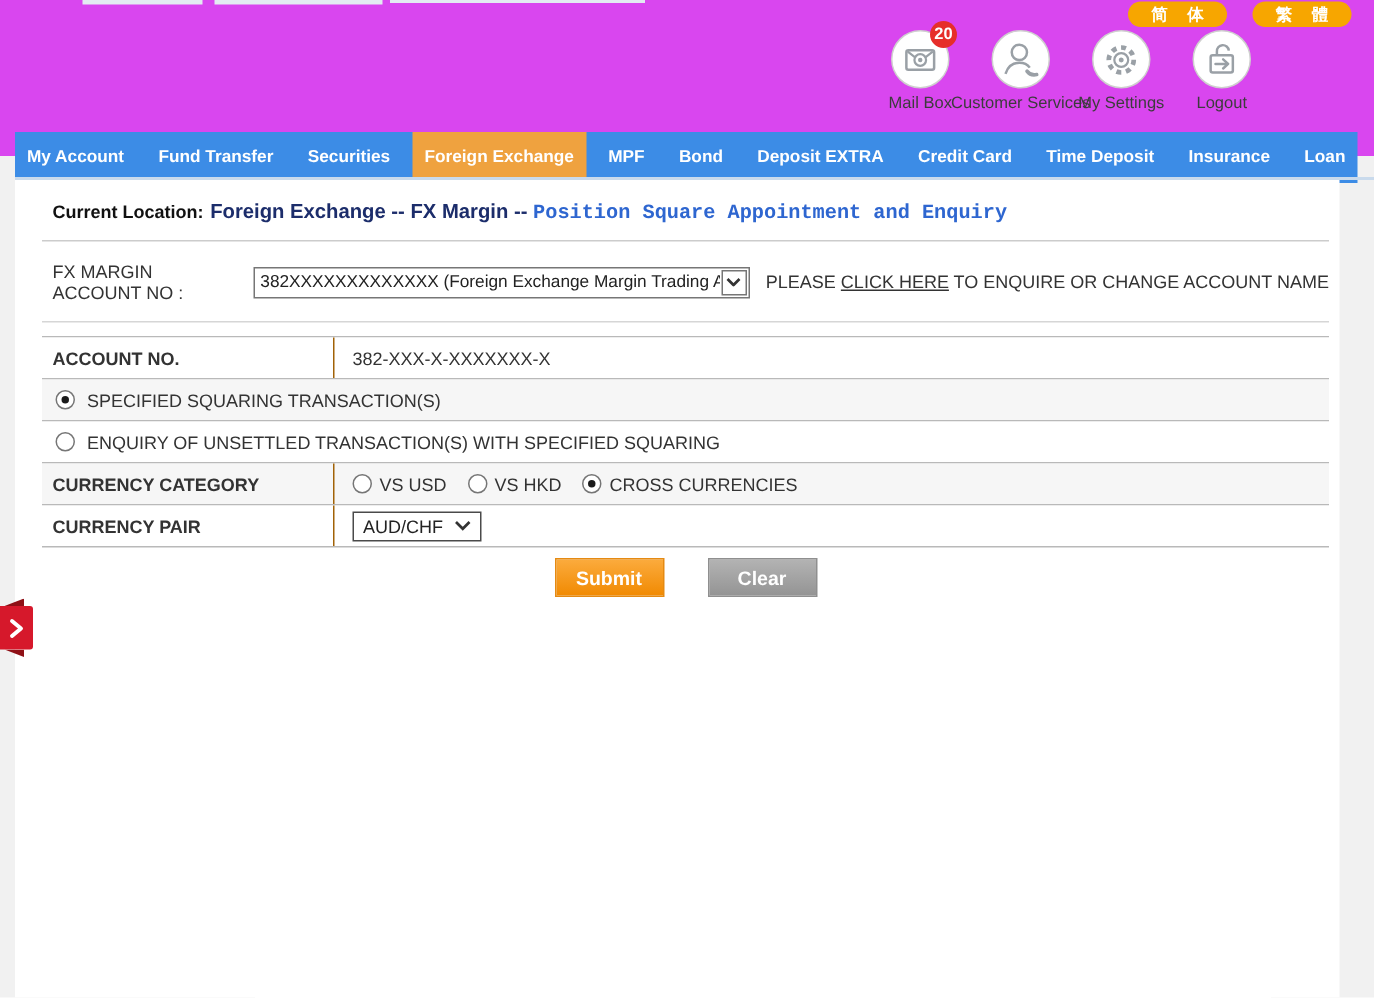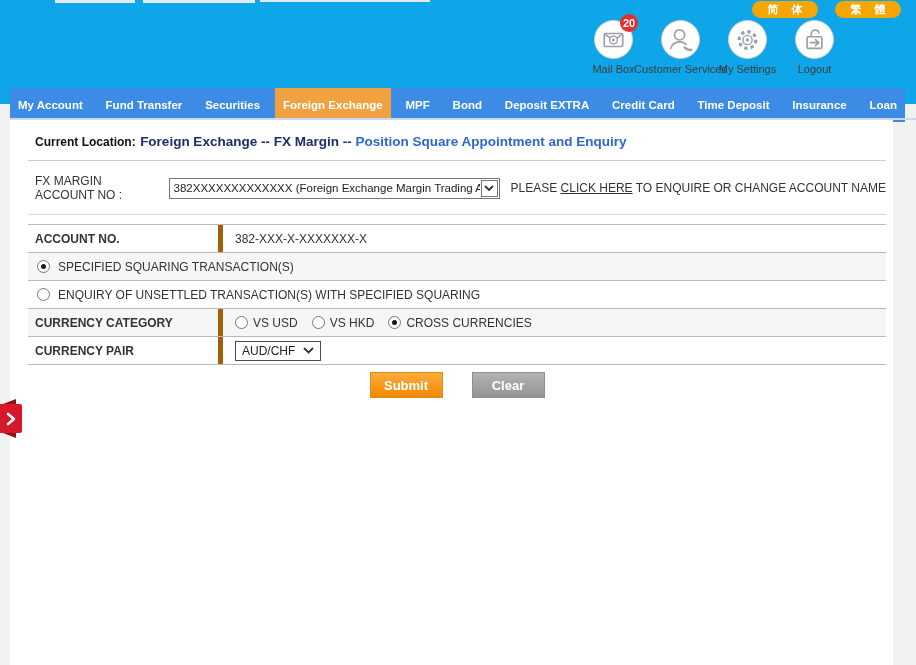--- a/index.html
+++ b/index.html
@@ -4,21 +4,21 @@
 <style>
   * { box-sizing: border-box; margin: 0; padding: 0; }
   html,body { width:916px; height:665px; }
   body {
     position: relative;
     font-family: "Liberation Sans", sans-serif;
     background: #f1f1f1;
     overflow: hidden;
   }
   
-  .header { position:absolute; top:0; left:0; width:916px; height:104px; background:#0ea5e9; }
+  .header { position:absolute; top:0; left:0; width:916px; height:104px; background:#d946ef; }
   .frag { position:absolute; top:0; height:3px; background:#e3ebf2; }
   .frag.f1 { left:55px;  width:80px; }
   .frag.f2 { left:143px; width:112px; }
   .frag.f3 { left:260px; width:170px; height:2px; }
   .lang-btn {
     position:absolute; top:1px; height:17px; width:66px;
     background: var(--lang-orange,#f7a600); border-radius:9px;
     color:#fff; font-size:11px; font-weight:bold; letter-spacing:5px;
     display:flex; align-items:center; justify-content:center;
     padding-left:5px; cursor:pointer;
@@ -50,21 +50,21 @@
     color:#fff; font-size:11.5px; font-weight:bold; white-space:nowrap; cursor:pointer;
   }
   .nav-item.active { background: var(--nav-active-orange,#efa23f); }
   .nav-underline { position:absolute; top:118px; left:10px; width:906px; height:2px; background:#c9daec; }
   
   .panel { position:absolute; top:120px; left:10px; width:883px; height:545px; background:#fff; }
   .inner { margin:0 7px 0 18px; }
   .breadcrumb { padding:12px 0 10px 7px; border-bottom:1px solid #cccccc; }
   .bc-prefix { font-size:12px; font-weight:bold; color:#111; }
   .bc-path { font-size:13.5px; font-weight:bold; color: var(--breadcrumb-navy,#1c2d6b); }
-  .bc-current { font-size:13.5px; font-weight:bold; color: var(--link-blue,#2e66d0); cursor:pointer; }
+  .bc-current { font-size:13.5px; font-weight:bold; color: var(--link-blue,#2e66d0); cursor:pointer;font-family:Liberation Mono, monospace; }
   
   .fx-row {
     display:flex; align-items:center; padding:13px 0 12px 7px;
     border-bottom:1px solid #d6d6d6; font-size:12px; color:#333;
   }
   .select-box {
     margin:0 7px; height:21px; width:331px; border:1px solid #767676; background:#fff;
     display:flex; align-items:center; cursor:pointer;
   }
   .select-text { flex:1; font-size:11.5px; padding:0 4px; white-space:nowrap; overflow:hidden; color:#222; }
@@ -73,21 +73,21 @@
     display:flex; align-items:center; justify-content:center; background:#fff;
   }
   .fx-note { margin-left:4px; white-space:nowrap; }
   .fx-note a { color:#333; cursor:pointer; }
   
   .ftable { margin-top:9px; border-top:1px solid #b9b9b9; font-size:12px; color:#333; }
   .trow { display:flex; align-items:stretch; min-height:28px; border-bottom:1px solid #b9b9b9; background:#fff; }
   .trow.gray { background:#f6f6f6; }
   .lcell {
     width:195px; padding-left:7px; font-weight:bold;
-    display:flex; align-items:center; border-right:5px solid #a16207; flex:none;
+    display:flex; align-items:center; border-right:1px solid #a16207; flex:none;
   }
   .vcell { padding-left:12px; display:flex; align-items:center; gap:6px; flex:1; }
   .fullcell { padding-left:9px; display:flex; align-items:center; gap:8px; flex:1; }
   .radio {
     width:13px; height:13px; border-radius:50%; border:1px solid #767676;
     background:#fff; position:relative; flex:none; cursor:pointer;
   }
   .radio.checked::after { content:""; position:absolute; inset:3px; border-radius:50%; background:#1a1a1a; }
   .rgroup { display:flex; align-items:center; gap:5px; margin-right:8px; }
   .pair-select {

